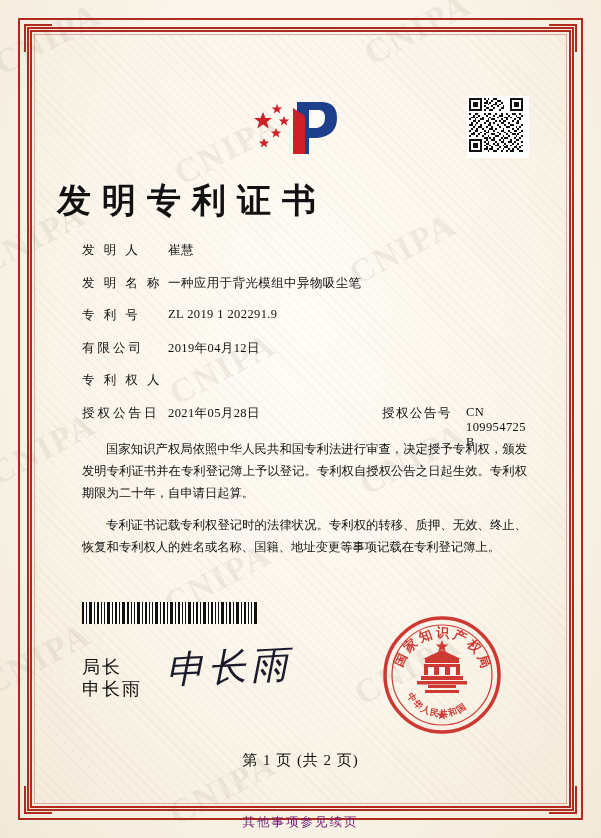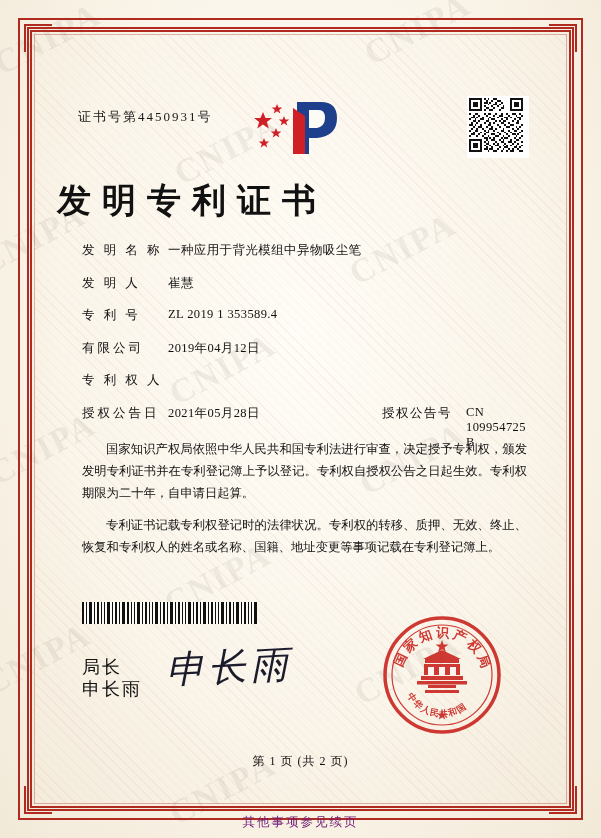--- a/index.html
+++ b/index.html
@@ -224,21 +224,21 @@
     width: 122px;
     height: 122px;
   }
   .page-no {
     position: absolute;
     left: 0;
     right: 0;
     bottom: 22px;
     text-align: center;
     font-family: "Liberation Serif", serif;
-    font-size: 12px;
+    font-size: 15px;
     color: #111;
     letter-spacing: 1px;
   }
   .footer-note {
     position: absolute;
     left: 0;
     right: 0;
     bottom: 7px;
     text-align: center;
     font-family: "Liberation Serif", serif;
@@ -273,21 +273,20 @@
   <div class="border-inner"></div>
   <div class="guilloche"></div>
 
   <div class="corner tl"></div>
   <div class="corner tr"></div>
   <div class="corner bl"></div>
   <div class="corner br"></div>
 
   <div class="content">
 
-    <div class="cert-no">证书号第4450931号</div>
 
     <div class="qr">
       <svg viewBox="0 0 29 29" width="54" height="54" shape-rendering="crispEdges">
         <rect width="29" height="29" fill="#ffffff"></rect>
         <g fill="#111111">
           <rect x="0" y="0" width="7" height="1"></rect>
             <rect x="0" y="6" width="7" height="1"></rect>
           <rect x="0" y="0" width="1" height="7"></rect>
             <rect x="6" y="0" width="1" height="7"></rect>
           <rect x="2" y="2" width="3" height="3"></rect>
@@ -500,30 +499,30 @@
           <polygon points="25,30 26.4,33.6 30.2,33.6 27.2,35.9 28.3,39.6 25,37.3 21.7,39.6 22.8,35.9 19.8,33.6 23.6,33.6"></polygon>
           <polygon points="13,40 14.4,43.6 18.2,43.6 15.2,45.9 16.3,49.6 13,47.3 9.7,49.6 10.8,45.9 7.8,43.6 11.6,43.6"></polygon>
         </g>
       </svg>
     </div>
 
     <div class="title">发明专利证书</div>
 
     <div class="fields">
       <div class="field-row">
+        <div class="field-label">发 明 人</div>
+        <div class="field-value">崔慧</div>
+      </div>
+      <div class="field-row">
         <div class="field-label">发 明 名 称</div>
         <div class="field-value">一种应用于背光模组中异物吸尘笔</div>
       </div>
       <div class="field-row">
-        <div class="field-label">发 明 人</div>
-        <div class="field-value">崔慧</div>
-      </div>
-      <div class="field-row">
         <div class="field-label">专 利 号</div>
-        <div class="field-value">ZL 2019 1 353589.4</div>
+        <div class="field-value">ZL 2019 1 202291.9</div>
       </div>
       <div class="field-row">
         <div class="field-label">有限公司</div>
         <div class="field-value">2019年04月12日</div>
       </div>
       <div class="field-row">
         <div class="field-label">专 利 权 人</div>
       </div>
       <div class="field-row row-split">
         <div class="split-left">

